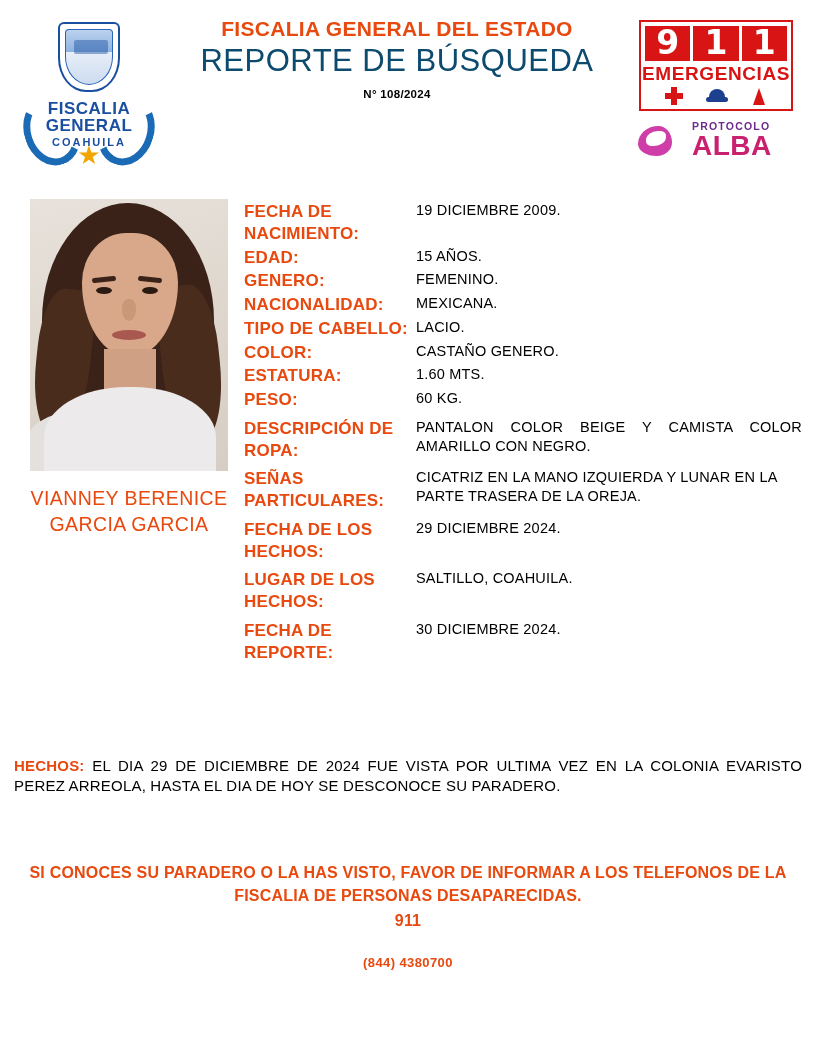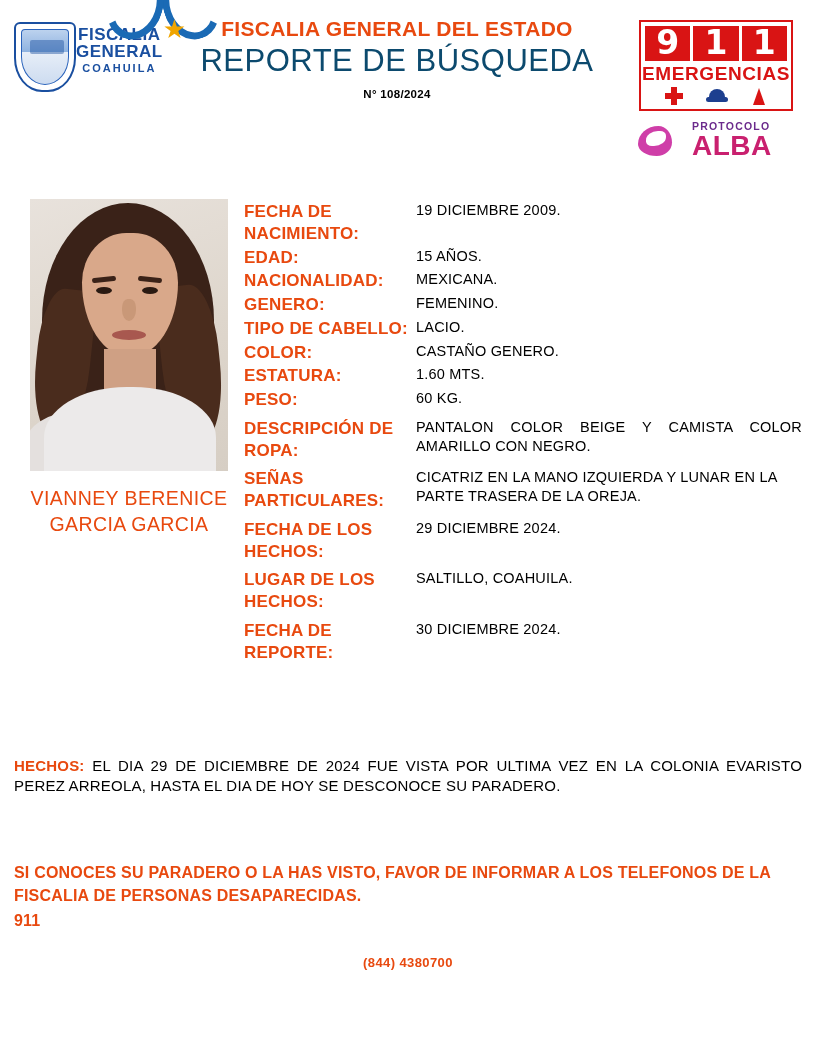--- a/index.html
+++ b/index.html
@@ -22,21 +22,22 @@
     display: flex;
     align-items: flex-start;
     padding: 10px 14px 0 14px;
     height: 195px;
   }
 
   .logo-left {
     width: 150px;
     flex: 0 0 150px;
     display: flex;
-    flex-direction: row;
+    flex-direction: column;
+    align-items: center;
     padding-top: 12px;
   }
   .crest {
     width: 62px;
     height: 74px;
     position: relative;
   }
   .crest-shield {
     width: 62px;
     height: 70px;
@@ -364,20 +365,21 @@
     letter-spacing: .2px;
   }
   .hechos .lbl {
     color: #e8490f;
     font-weight: bold;
   }
   .hechos .txt { font-weight: normal; }
 
   .appeal {
     margin: 66px 14px 0 14px;
+    text-align: center;
     color: #e8490f;
     font-weight: bold;
     font-size: 16px;
     line-height: 1.42;
     letter-spacing: .2px;
   }
   .appeal .emerg {
     display: block;
     margin-top: 2px;
   }
@@ -468,26 +470,26 @@
       <tbody>
         <tr>
           <td class="flabel">FECHA DE NACIMIENTO:</td>
           <td class="fvalue">19 DICIEMBRE 2009.</td>
         </tr>
         <tr>
           <td class="flabel">EDAD:</td>
           <td class="fvalue">15 AÑOS.</td>
         </tr>
         <tr>
+          <td class="flabel">GENERO:</td>
+          <td class="fvalue">FEMENINO.</td>
+        </tr>
+        <tr>
           <td class="flabel">NACIONALIDAD:</td>
           <td class="fvalue">MEXICANA.</td>
-        </tr>
-        <tr>
-          <td class="flabel">GENERO:</td>
-          <td class="fvalue">FEMENINO.</td>
         </tr>
         <tr>
           <td class="flabel">TIPO DE CABELLO:</td>
           <td class="fvalue">LACIO.</td>
         </tr>
         <tr>
           <td class="flabel">COLOR:</td>
           <td class="fvalue">CASTAÑO GENERO.</td>
         </tr>
         <tr>

